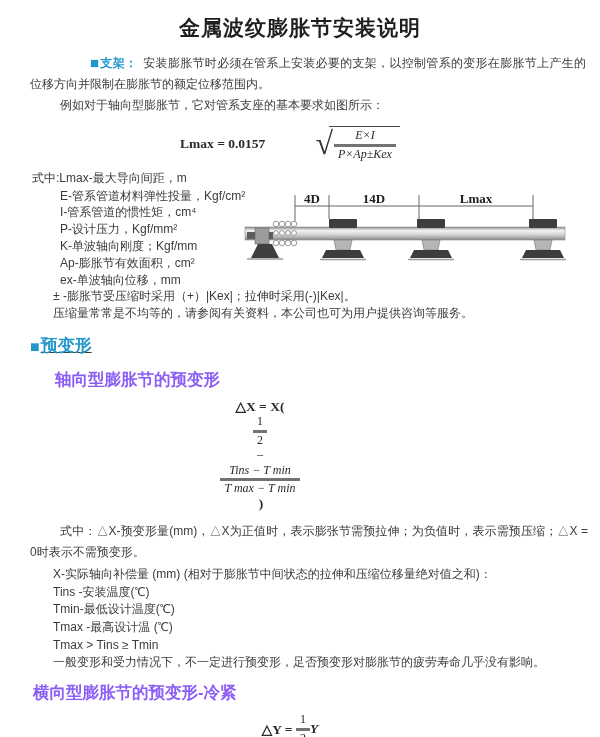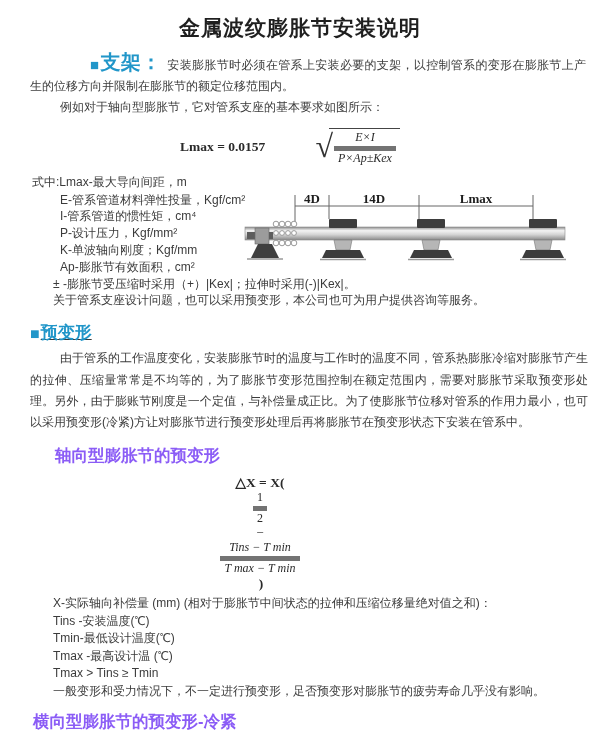--- a/index.html
+++ b/index.html
@@ -26,35 +26,35 @@
   .para.first{ text-indent:30px; }
   .sq{
     display:inline-block;
     color:#2196c9;
     font-size:15px;
     vertical-align:-1px;
     margin-right:1px;
   }
   .sec-heading{
     color:#2196c9;
-    font-size:20px;
+    font-size:12px;
     font-weight:bold;
     margin-right:6px;
   }
   .example-line{margin:0 14px 0 30px;line-height:21px;text-indent:30px;}
   
   .formula{
     display:flex;align-items:center;justify-content:center;
     font-family:"Liberation Serif",serif;
     color:#2a2a2a;
     width:fit-content;
   }
   .f-bold{font-weight:bold;font-size:13.5px;}
   .frac{display:inline-flex;flex-direction:column;text-align:center;font-size:12px;line-height:1.15;vertical-align:middle;}
-  .frac .num{border-bottom:5px solid #737373;padding:0 4px 1px 4px;}
+  .frac .num{border-bottom:3px solid #737373;padding:0 4px 1px 4px;}
   .frac .den{padding:1px 4px 0 4px;text-align:center;}
   .ital{font-style:italic;}
   
   .formula1{margin:10px auto 6px auto;transform:translateX(-10px);gap:44px;}
   .sqrt{display:inline-flex;align-items:center;margin-left:6px;}
   .radical{font-size:32px;font-weight:normal;line-height:0.9;margin-right:-4px;color:#333;}
   .radicand{border-top:1.5px solid #444;padding:2px 4px 0 5px;}
   
   .defs{margin:4px 0 0 32px;line-height:16.8px;}
   .def-line{white-space:nowrap;}
@@ -107,22 +107,23 @@
     </span>
   </div>
 
   <div class="defs">
     <div class="def-line first">式中:Lmax-最大导向间距，m</div>
     <div class="def-line lvl2">E-管系管道材料弹性投量，Kgf/cm²</div>
     <div class="def-line lvl2">I-管系管道的惯性矩，cm⁴</div>
     <div class="def-line lvl2">P-设计压力，Kgf/mm²</div>
     <div class="def-line lvl2">K-单波轴向刚度；Kgf/mm</div>
     <div class="def-line lvl2">Ap-膨胀节有效面积，cm²</div>
+    <div class="def-line lvl2">ex-单波轴向位移，mm</div>
     <div class="def-line lvl1b">± -膨胀节受压缩时采用（+）|Kex|；拉伸时采用(-)|Kex|。</div>
-    <div class="def-line lvl1b">关于管系支座设计问题，也可以采用预变形，本公司也可为用户提供咨询等服务。</div>
+    <div class="def-line lvl1b">压缩量常常是不均等的，请参阅有关资料，本公司也可为用户提供咨询等服务。</div>
   </div>
 
   <svg class="diagram" width="352" height="96" viewBox="0 0 352 96">
     <defs>
       <linearGradient id="pipeGrad" x1="0" y1="0" x2="0" y2="1">
         <stop offset="0" stop-color="#8d8d8d"></stop>
         <stop offset="0.28" stop-color="#f3f3f3"></stop>
         <stop offset="0.6" stop-color="#d2d2d2"></stop>
         <stop offset="1" stop-color="#8a8a8a"></stop>
       </linearGradient>
@@ -179,36 +180,36 @@
       <rect x="286" y="27" width="28" height="9" rx="1" fill="#3d3d3d"></rect>
       <polygon points="291,48 309,48 307,58 293,58" fill="#b6b6b6" stroke="#777" stroke-width="0.6"></polygon>
       <polygon points="283,58 317,58 321,66 279,66" fill="#3d3d3d"></polygon>
       <line x1="277" y1="67.5" x2="323" y2="67.5" stroke="#9a9a9a" stroke-width="1.5"></line>
     </g>
   </svg>
 
   <div class="sec2-heading">
     <span class="sq">■</span><span class="sec-heading">预变形</span>
   </div>
-  <p class="body-para">由于管系的工作温度变化，安装膨胀节时的温度与工作时的温度不同，管系热膨胀冷缩对膨胀节产生的拉伸、压缩量常常是不均等的，为了膨胀节变形范围控制在额定范围内，需要对膨胀节采取预变形处理。另外，由于膨账节刚度是一个定值，与补偿量成正比。为了使膨胀节位移对管系的作用力最小，也可以采用预变形(冷紧)方让对膨胀节进行预变形处理后再将膨胀节在预变形状态下安装在管系中。</p>
 
   <div class="sub-heading">轴向型膨胀节的预变形</div>
   <div class="formula formula2">
     <span class="f-bold">△X = X(</span>
     <span class="frac">
       <span class="num">1</span>
       <span class="den">2</span>
     </span>
     <span>−</span>
     <span class="frac ital">
       <span class="num">Tins − T min</span>
       <span class="den">T max − T min</span>
     </span>
     <span class="suffix f-bold">)</span>
   </div>
+  <p class="explain-para">式中：△X-预变形量(mm)，△X为正值时，表示膨张节需预拉伸；为负值时，表示需预压缩；△X = 0时表示不需预变形。</p>
   <div class="tlines">
     <div class="tline">X-实际轴向补偿量 (mm) (相对于膨胀节中间状态的拉伸和压缩位移量绝对值之和)：</div>
     <div class="tline">Tins -安装温度(℃)</div>
     <div class="tline">Tmin-最低设计温度(℃)</div>
     <div class="tline">Tmax -最高设计温 (℃)</div>
     <div class="tline">Tmax &gt; Tins ≥ Tmin</div>
     <div class="tline">一般变形和受力情况下，不一定进行预变形，足否预变形对膨胀节的疲劳寿命几乎没有影响。</div>
   </div>
 
   <div class="sub-heading lateral">横向型膨胀节的预变形-冷紧</div>

